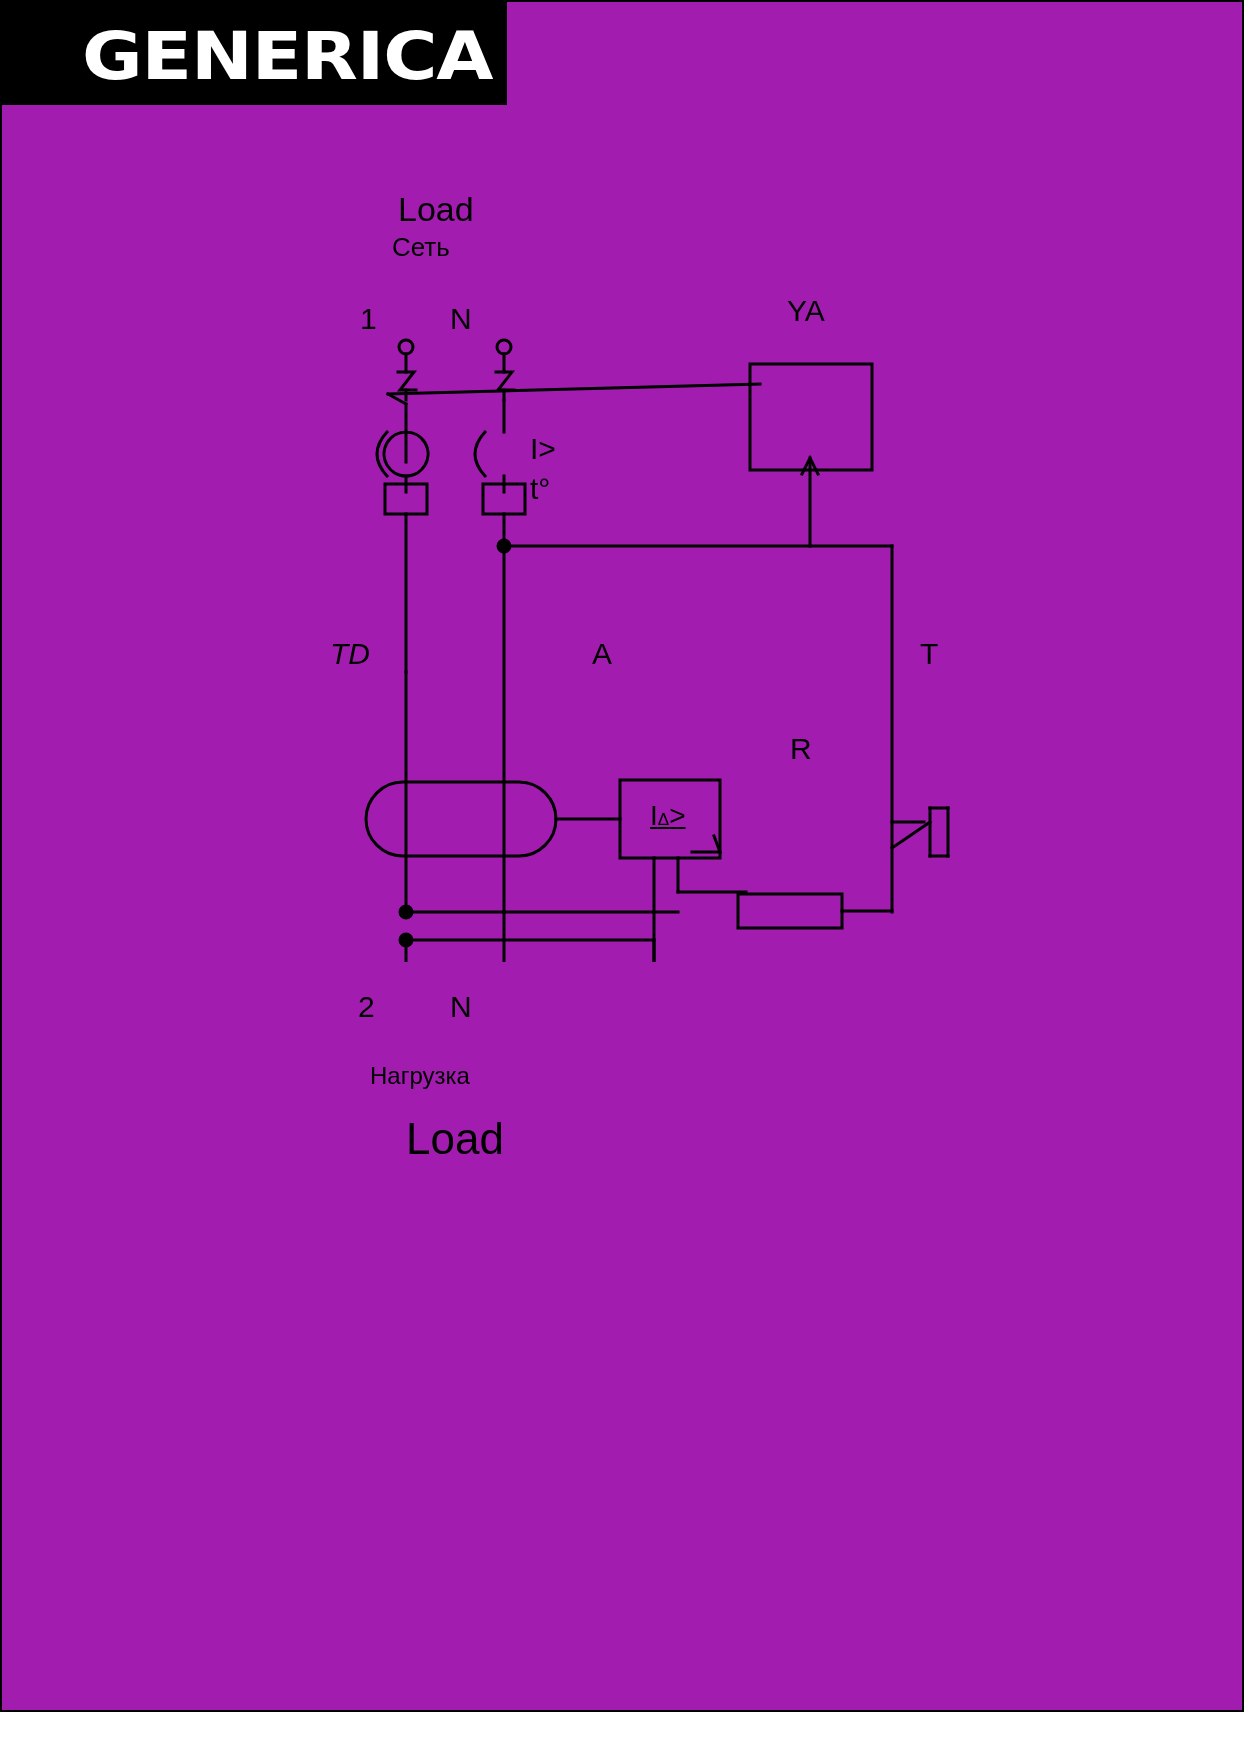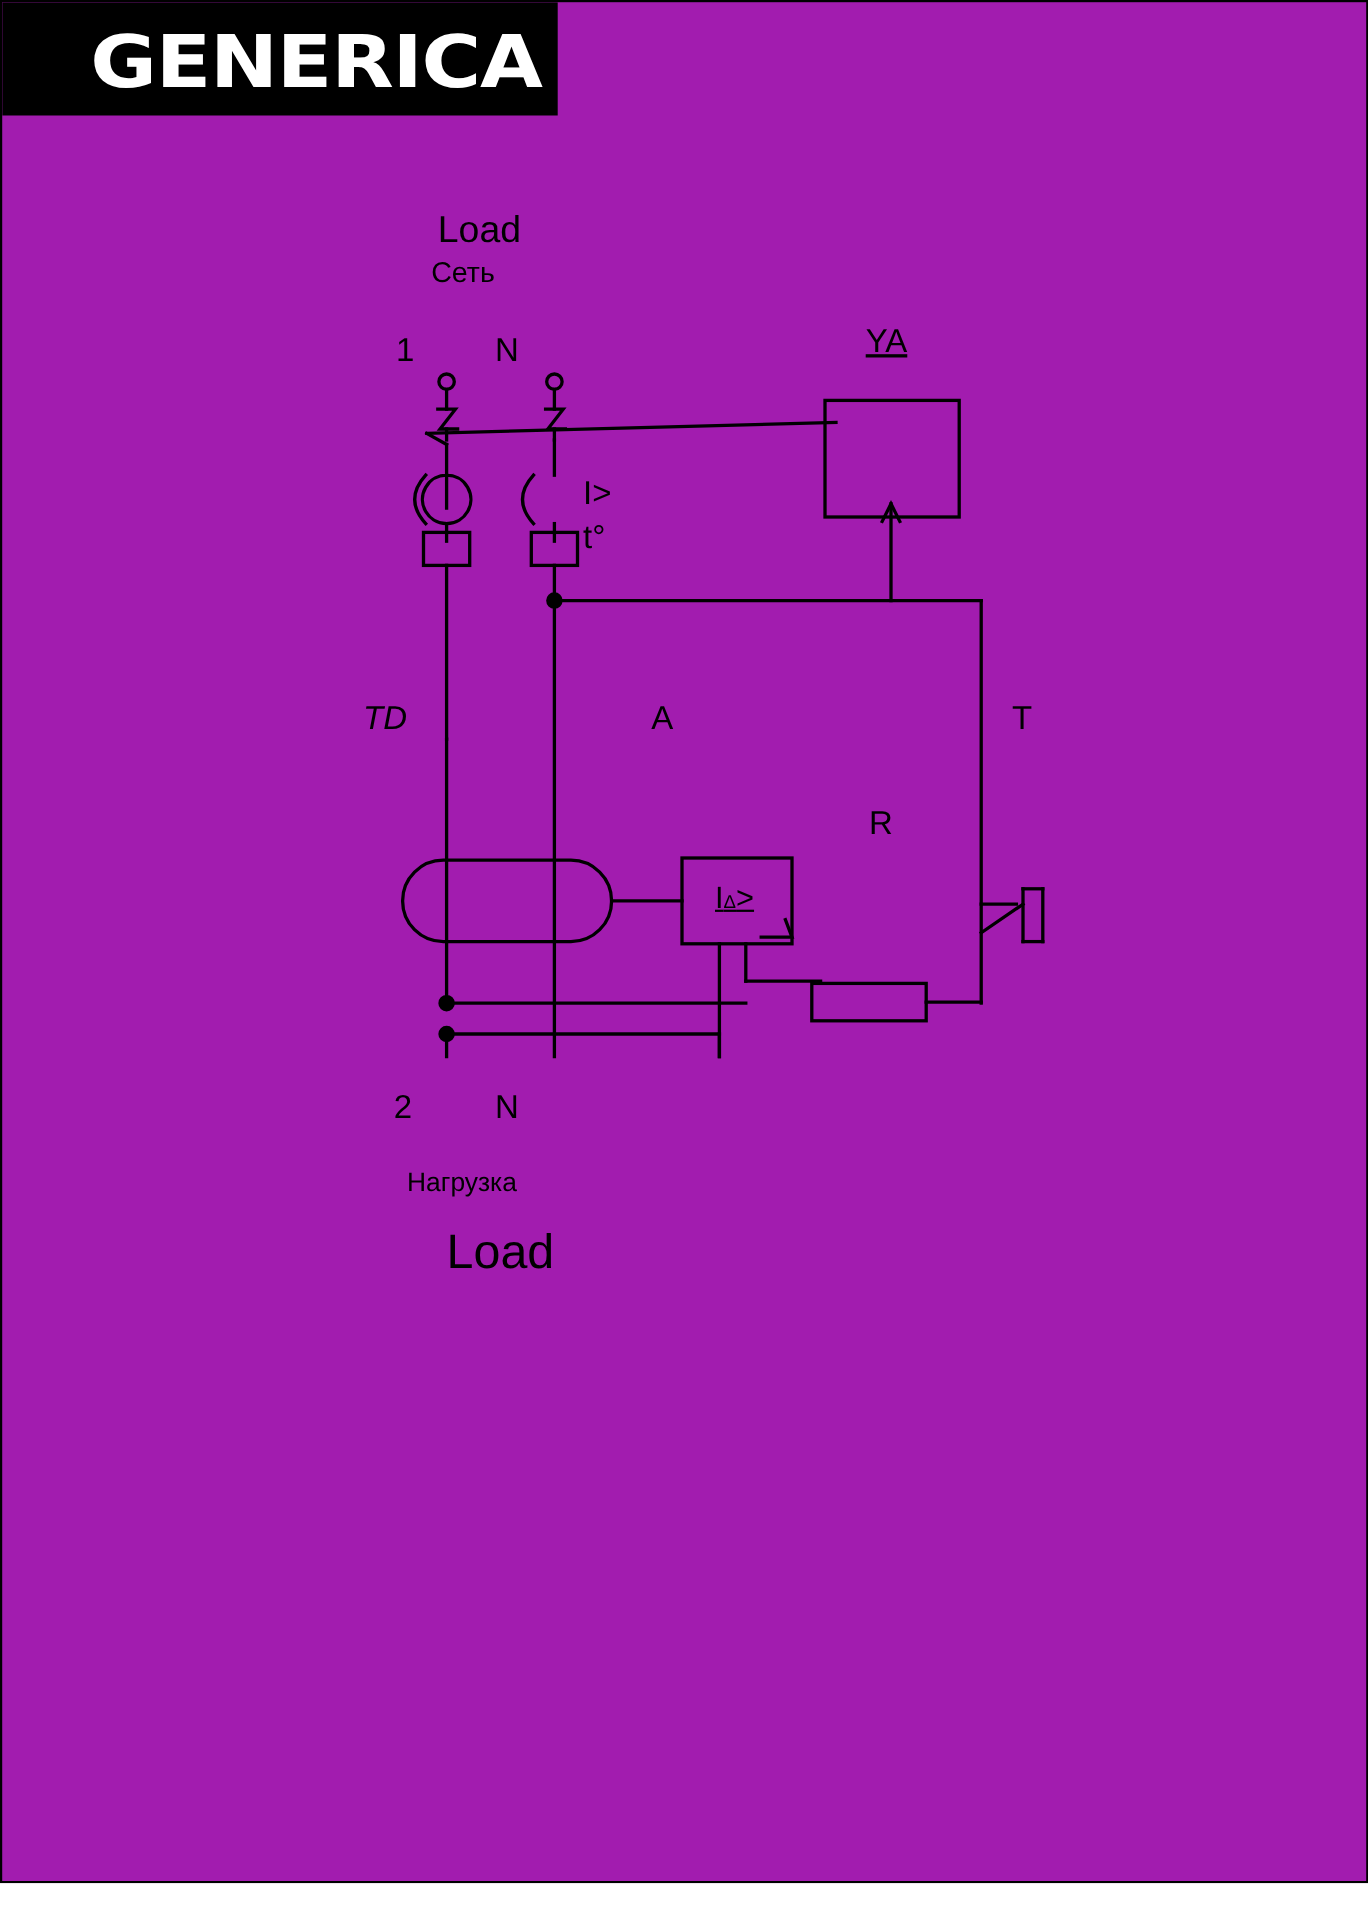--- a/index.html
+++ b/index.html
@@ -154,21 +154,21 @@
         <circle cx="502" cy="877" r="7"></circle>
       </g>
     </svg>
 
     <div class="lbl" style="left:396px; top:58px; font-size:34px;">Load</div>
     <div class="lbl" style="left:390px; top:100px; font-size:26px;">Сеть</div>
 
     <div class="lbl" style="left:358px; top:170px; font-size:30px;">1</div>
     <div class="lbl" style="left:448px; top:170px; font-size:30px;">N</div>
 
-    <div class="lbl" style="left:785px; top:162px; font-size:30px;text-decoration:underline;">YA</div>
+    <div class="lbl" style="left:785px; top:162px; font-size:30px;">YA</div>
 
     <div class="lbl" style="left:528px; top:300px; font-size:30px;">I&gt;</div>
     <div class="lbl" style="left:528px; top:340px; font-size:30px;">t°</div>
 
     <div class="lbl" style="left:328px; top:505px; font-size:30px;font-style:italic;">TD</div>
     <div class="lbl" style="left:590px; top:505px; font-size:30px;">A</div>
     <div class="lbl" style="left:918px; top:505px; font-size:30px;">T</div>
     <div class="lbl" style="left:788px; top:600px; font-size:30px;">R</div>
 
     <div class="lbl" style="left:648px; top:668px; font-size:28px;text-decoration:underline;">

